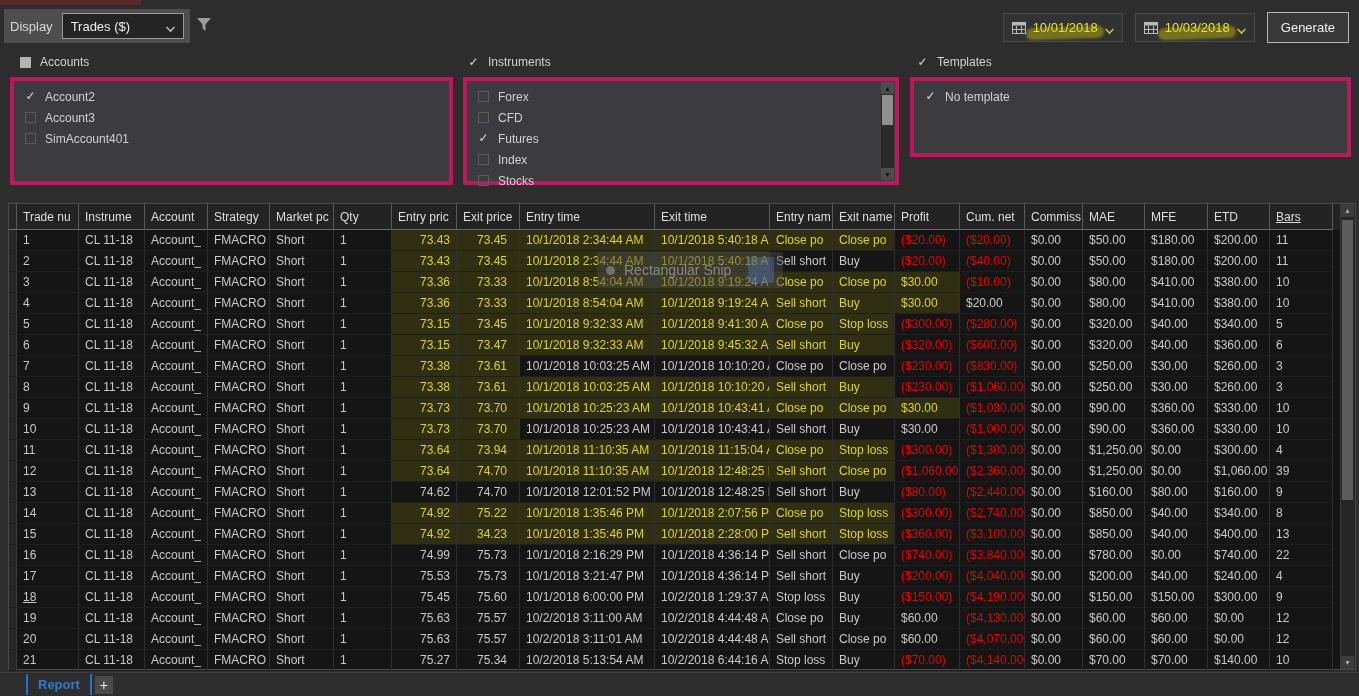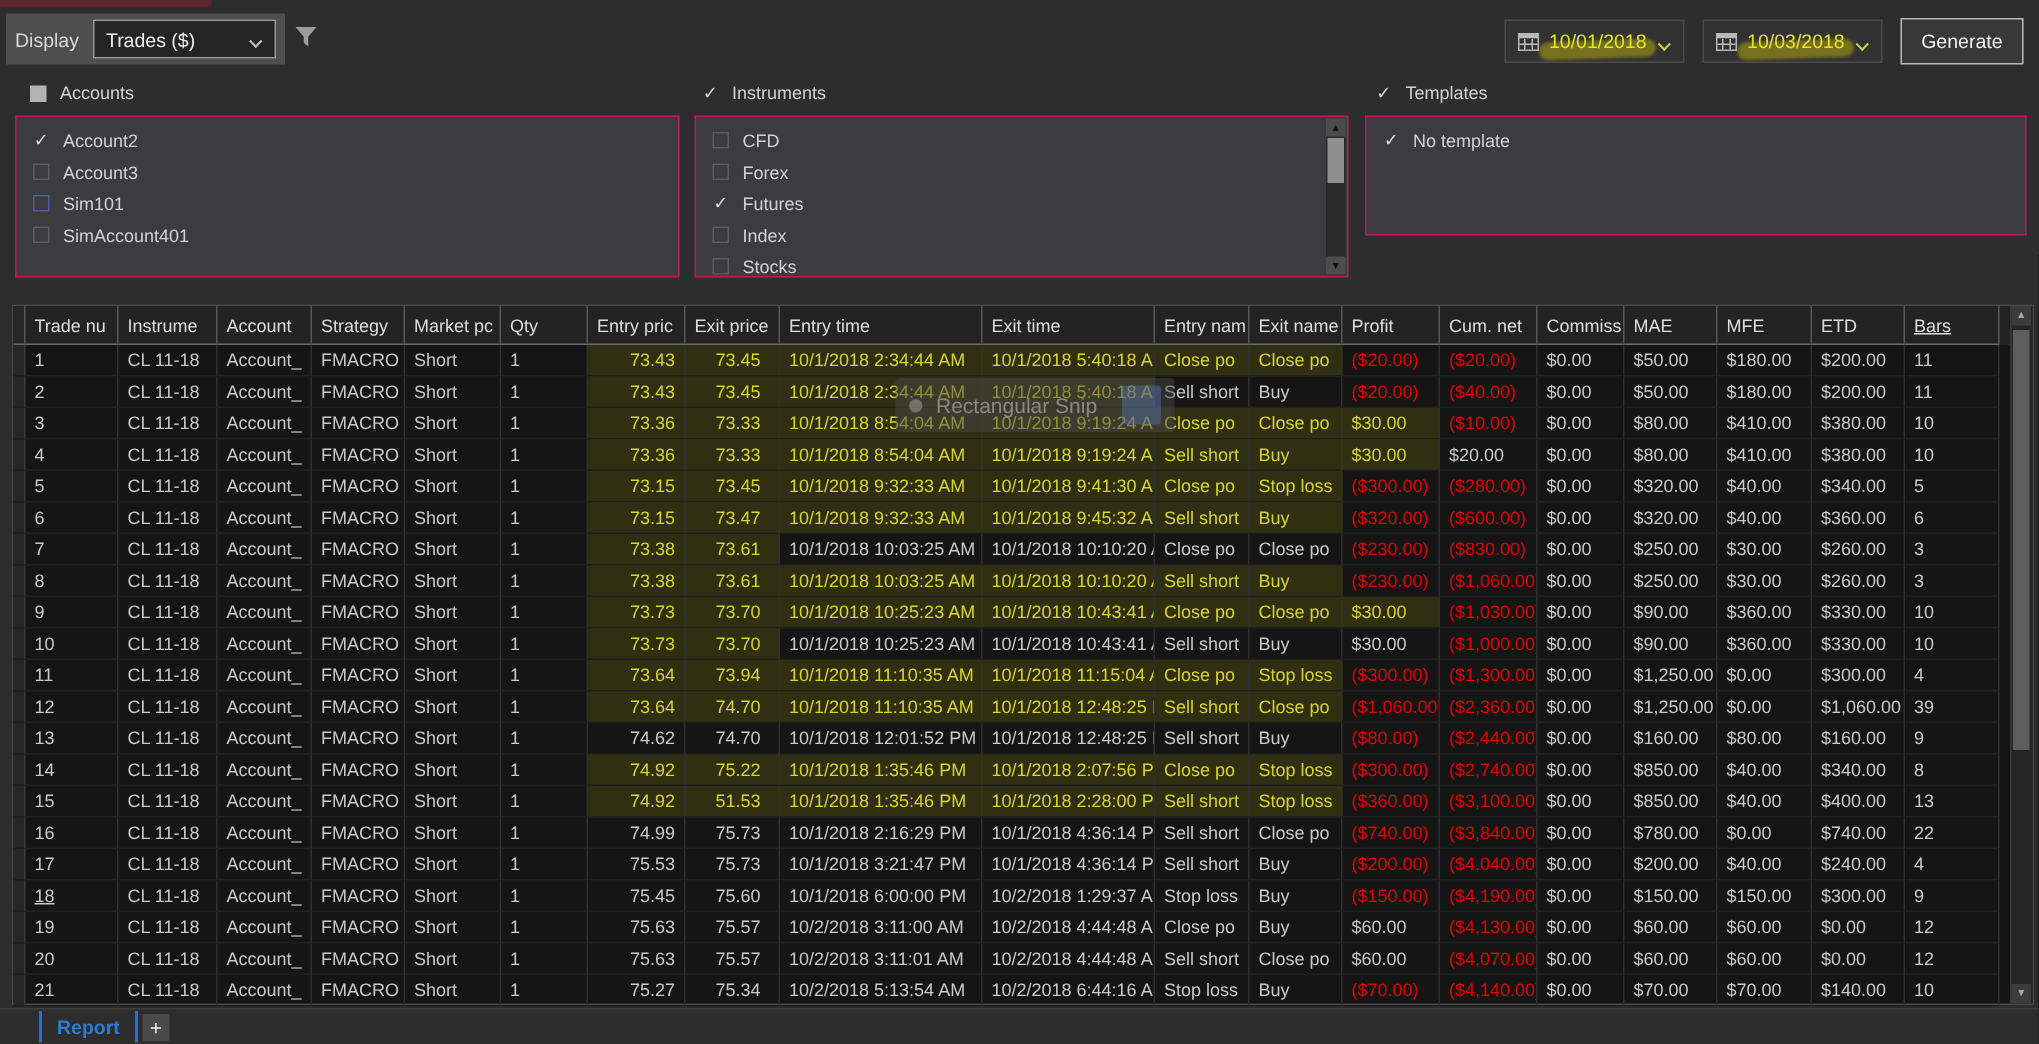--- a/index.html
+++ b/index.html
@@ -28,21 +28,21 @@
   .date-dd .chev::before{border-color:#cfcf4a;}
   .date-smudge{position:absolute;left:22px;right:18px;top:13px;height:12px;background:rgba(186,176,6,.5);
     border-radius:7px;transform:rotate(-2deg);filter:blur(1px);z-index:0;}
   .date-dd .dtxt{position:relative;z-index:1;}
   .cal{width:14px;height:13px;position:relative;z-index:1;}
   .btn{height:29px;padding:0 13px;background:#383838;border:1px solid #b8b8b8;color:#f2f2f2;
     font-size:13px;display:flex;align-items:center;cursor:default;}
 
   
   .panel-head{position:absolute;display:flex;align-items:center;gap:9px;color:#d2d2d2;}
-  .panel-box{position:absolute;border:1px solid #be185d;background:#3b3b40;box-sizing:border-box;padding-top:5px;}
+  .panel-box{position:absolute;border:4px solid #be185d;background:#3b3b40;box-sizing:border-box;padding-top:5px;}
   .litem{height:21px;display:flex;align-items:center;gap:9px;padding-left:11px;color:#d2d2d2;cursor:default;}
   .cb{width:11px;height:11px;box-sizing:border-box;display:inline-flex;align-items:center;justify-content:center;flex:0 0 11px;}
   .cb.unchecked{border:1px solid #5c5c5c;}
   .cb.focused{border:1px solid #44629e;}
   .cb.checked::before{content:"\2713";color:#d6d6d6;font-size:12px;line-height:11px;}
   .cb.indeterminate{background:#b4b4b4;}
   .vscroll{position:absolute;top:1px;right:1px;bottom:1px;width:13px;background:#2a2a2a;}
   .vbtn{position:absolute;left:0;width:13px;height:12px;background:#4c4c4c;color:#111;
     display:flex;align-items:center;justify-content:center;font-size:7px;line-height:7px;}
   .vbtn.up{top:0;} .vbtn.down{bottom:0;}
@@ -140,46 +140,42 @@
 <div class="panel-box" style="left:10px;top:77px;width:443px;height:108px;">
     <div class="litem">
       <span class="cb checked"></span>
       <span>Account2</span>
     </div>
     <div class="litem">
       <span class="cb unchecked"></span>
       <span>Account3</span>
     </div>
     <div class="litem">
-      <span class="cb focused"></span>
-      <span>Sim101</span>
-    </div>
-    <div class="litem">
       <span class="cb unchecked"></span>
       <span>SimAccount401</span>
     </div>
   </div>
 
 <div class="panel-head" style="left:468px;top:55px;">
   <span class="cb checked"></span>
   <span>Instruments</span>
 </div>
 <div class="panel-box" style="left:463px;top:77px;width:436px;height:108px;">
   <div class="vscroll">
     <div class="vbtn up">▲</div>
     <div class="vthumb"></div>
     <div class="vbtn down">▼</div>
   </div>
 <div class="litem">
       <span class="cb unchecked"></span>
-      <span>CFD</span>
+      <span>Forex</span>
     </div>
     <div class="litem">
       <span class="cb unchecked"></span>
-      <span>Forex</span>
+      <span>CFD</span>
     </div>
     <div class="litem">
       <span class="cb checked"></span>
       <span>Futures</span>
     </div>
     <div class="litem">
       <span class="cb unchecked"></span>
       <span>Index</span>
     </div>
     <div class="litem">
@@ -533,21 +529,21 @@
       </div>
       <div class="trow ">
         <div class="tcell gut"></div>
         <div class="tcell" style="flex: 0 0 62px;">15</div>
         <div class="tcell" style="flex: 0 0 66px;">CL 11-18</div>
         <div class="tcell" style="flex: 0 0 63px;">Account_</div>
         <div class="tcell" style="flex: 0 0 62px;">FMACRO</div>
         <div class="tcell" style="flex: 0 0 64px;">Short</div>
         <div class="tcell" style="flex: 0 0 58px;">1</div>
         <div class="tcell c-price hl" style="flex: 0 0 65px;">74.92</div>
-        <div class="tcell c-price2 hl" style="flex: 0 0 63px;">51.53</div>
+        <div class="tcell c-price2 hl" style="flex: 0 0 63px;">34.23</div>
         <div class="tcell hl" style="flex: 0 0 135px;">10/1/2018 1:35:46 PM</div>
         <div class="tcell hl" style="flex: 0 0 115px;">10/1/2018 2:28:00 PM</div>
         <div class="tcell hl" style="flex: 0 0 63px;">Sell short</div>
         <div class="tcell hl" style="flex: 0 0 62px;">Stop loss</div>
         <div class="tcell neg" style="flex: 0 0 65px;">($360.00)</div>
         <div class="tcell neg" style="flex: 0 0 65px;">($3,100.00)</div>
         <div class="tcell" style="flex: 0 0 58px;">$0.00</div>
         <div class="tcell" style="flex: 0 0 62px;">$850.00</div>
         <div class="tcell" style="flex: 0 0 63px;">$40.00</div>
         <div class="tcell" style="flex: 0 0 62px;">$400.00</div>

